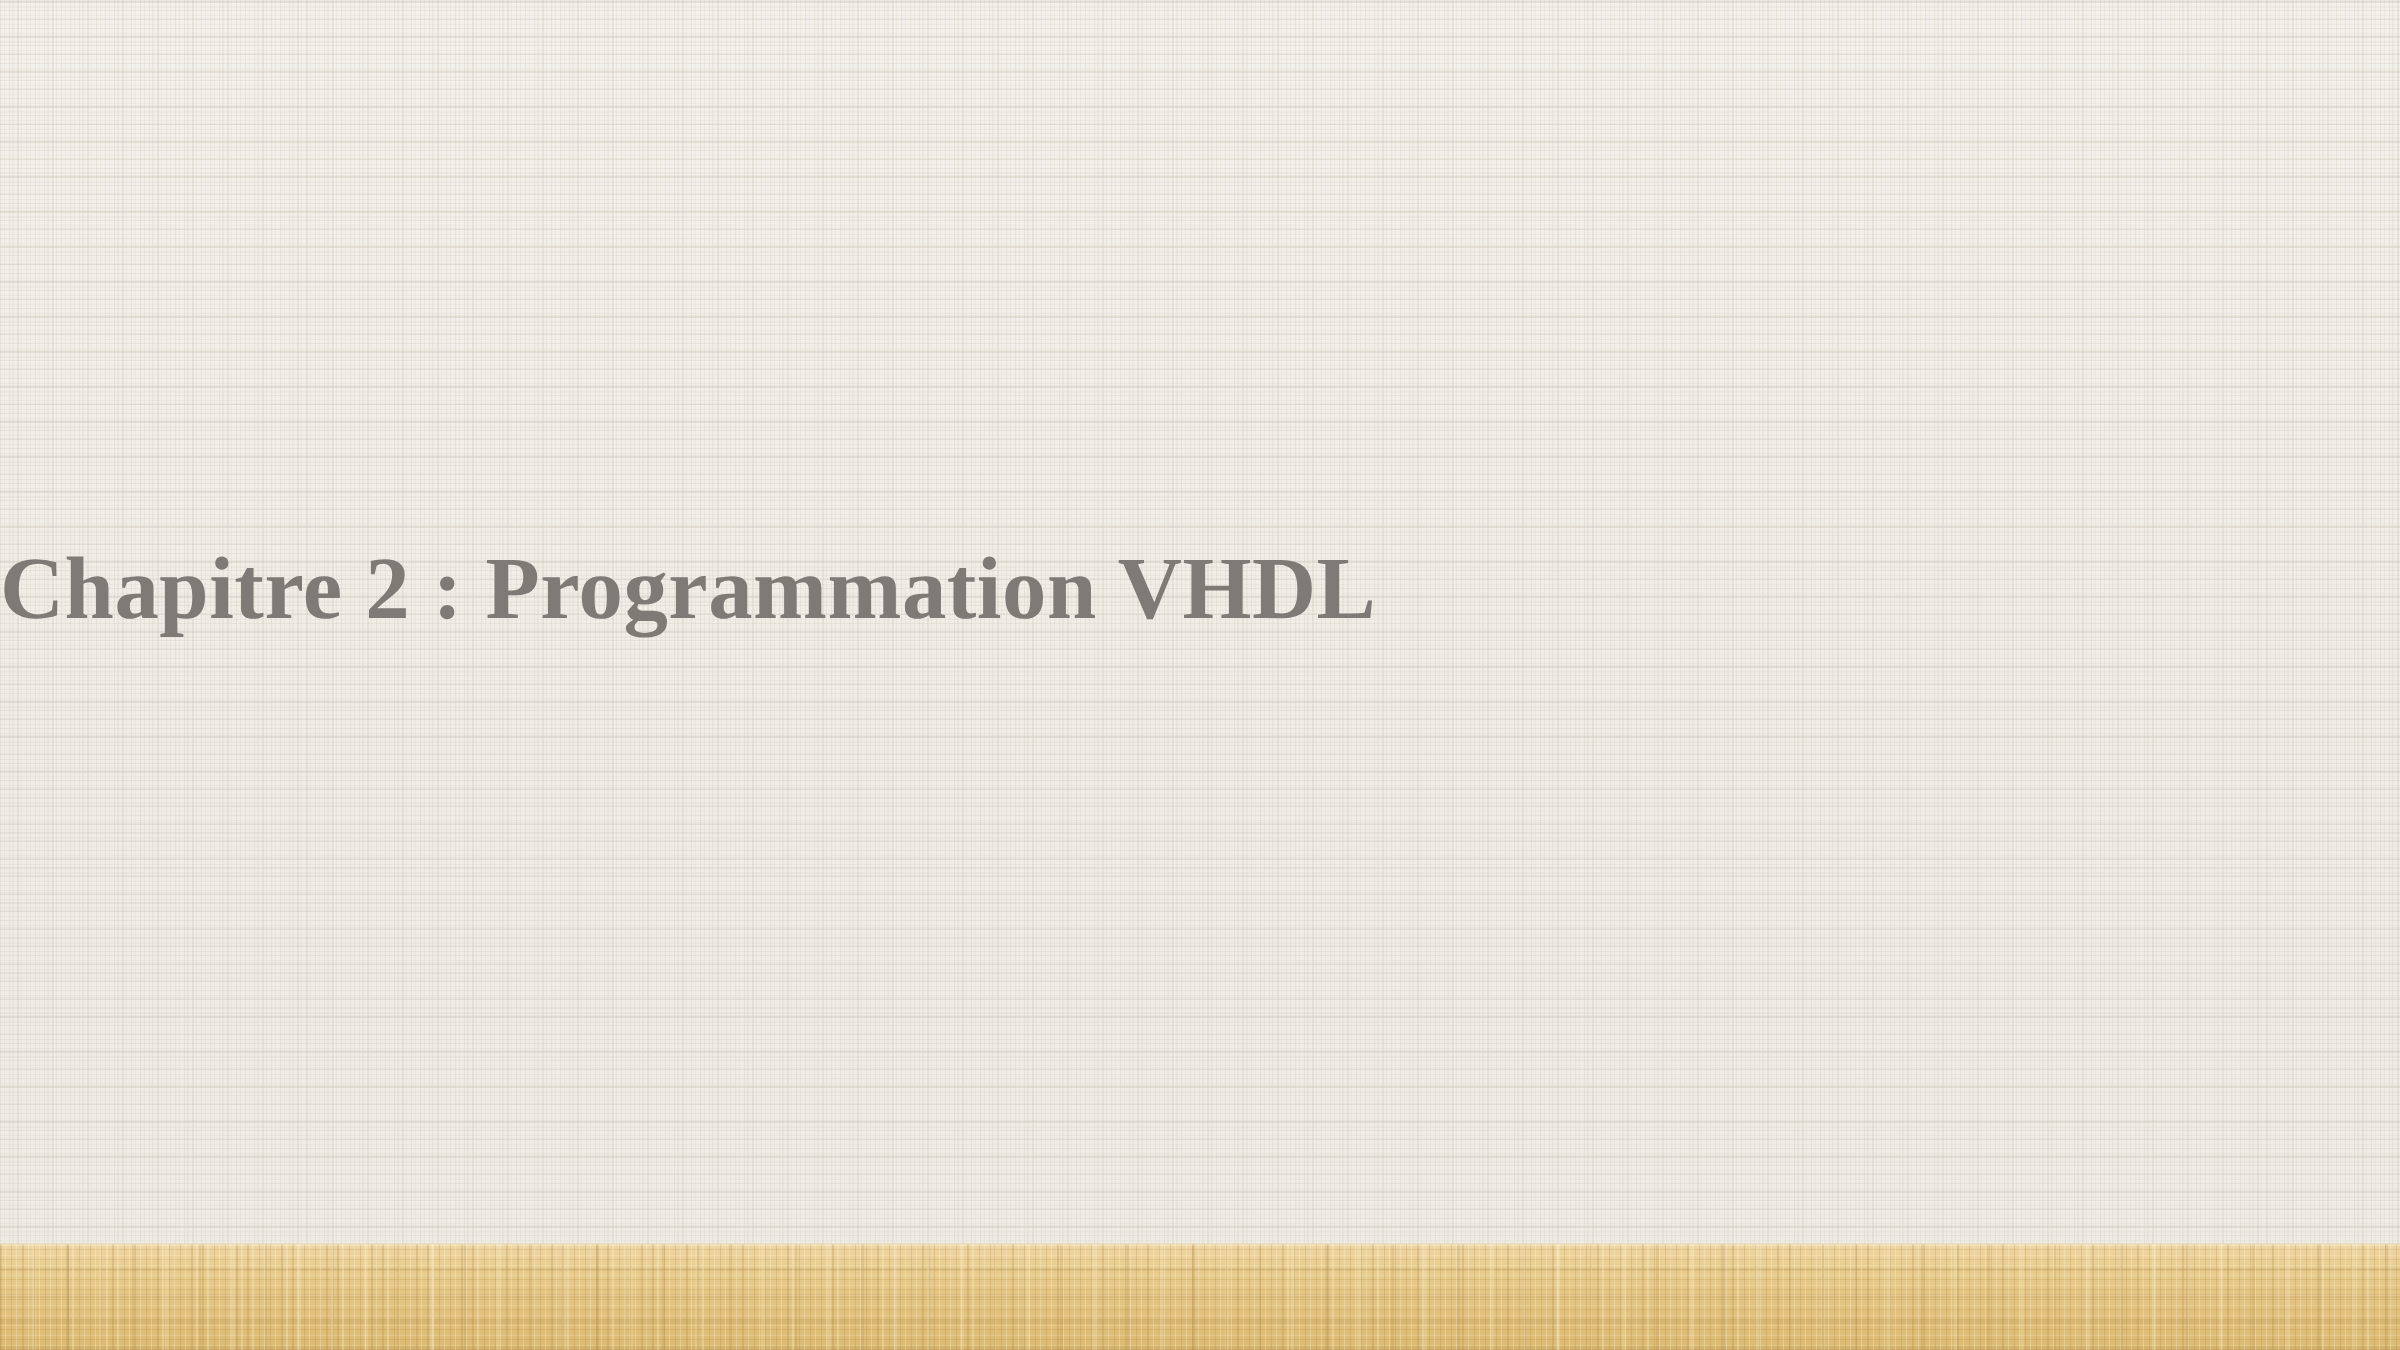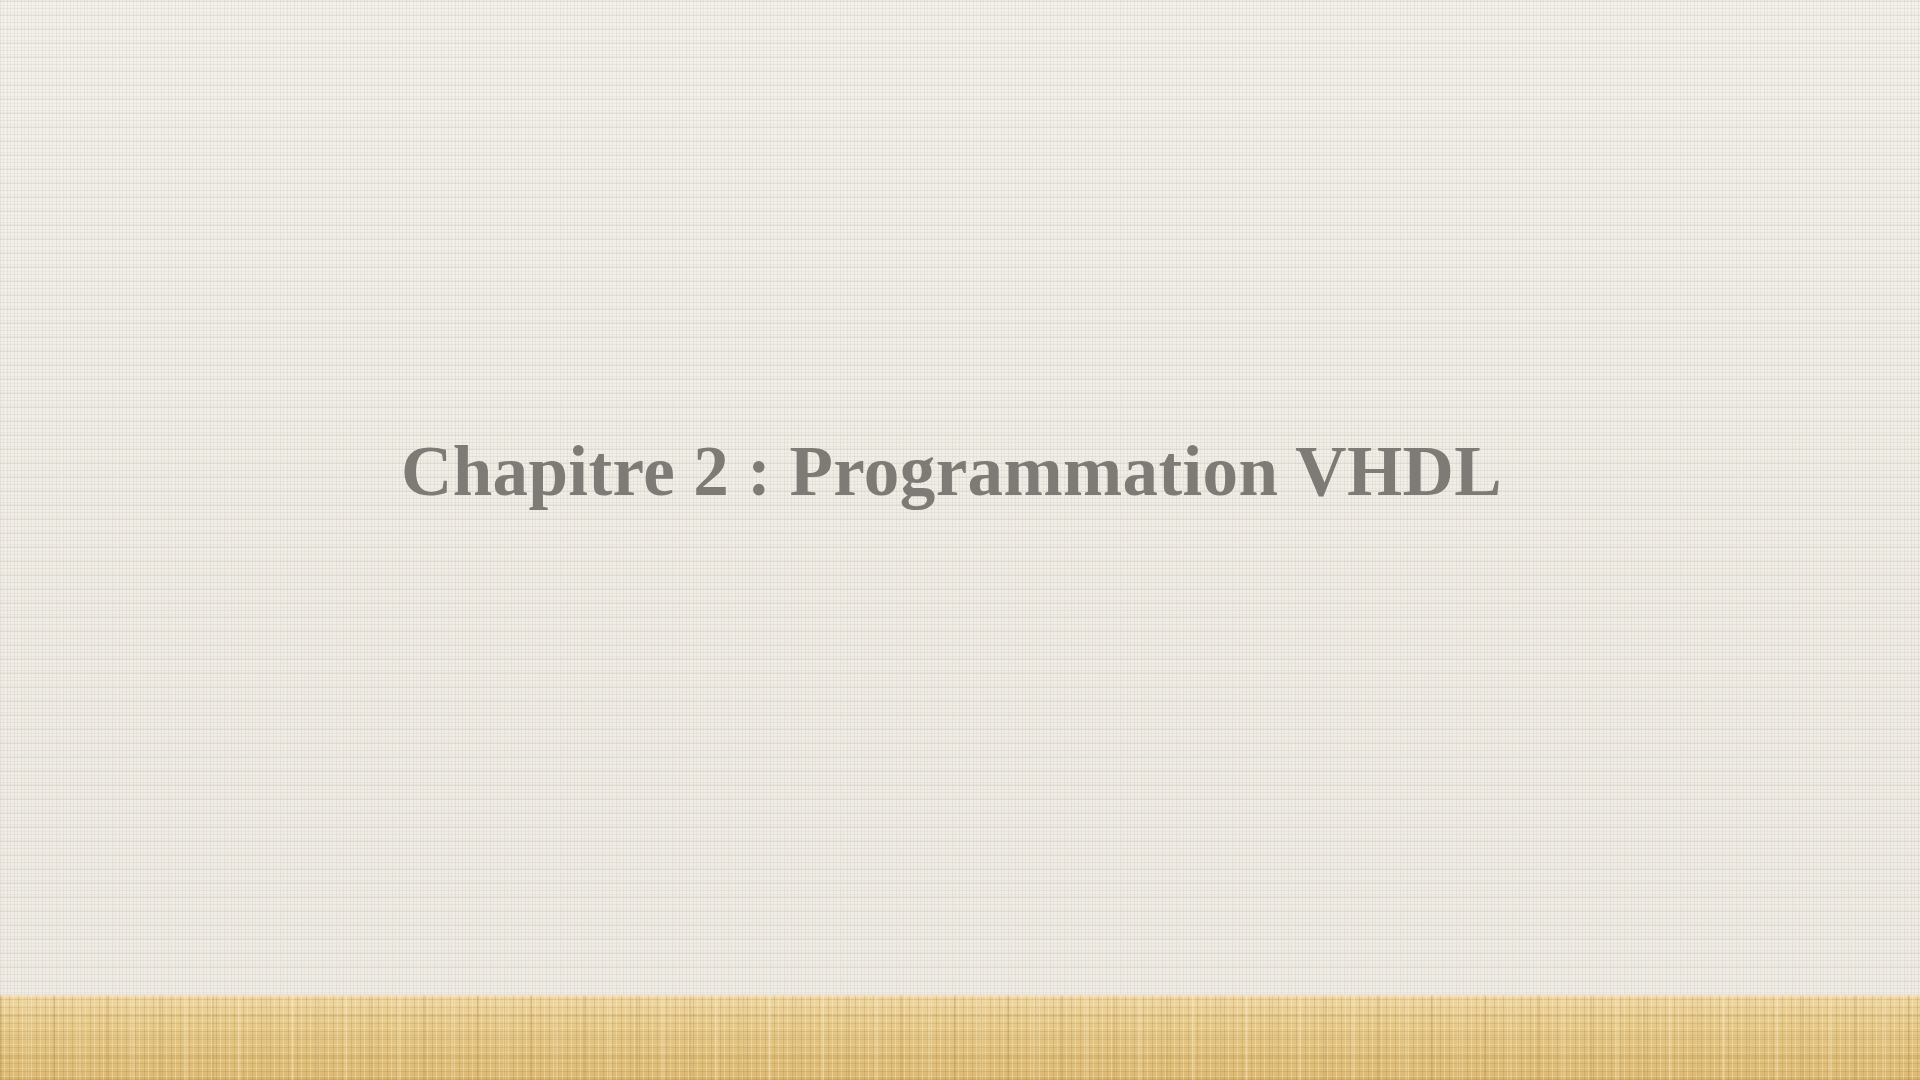--- a/index.html
+++ b/index.html
@@ -65,21 +65,21 @@
 
   
   .title-block {
     position: absolute;
     left: 0;
     right: 17px;
     top: 416px;
     height: 110px;
     display: flex;
     align-items: center;
-    justify-content: center;
+    justify-content: flex-start;
     z-index: 5;
   }
 
   .slide-title {
     font-family: "Liberation Serif", "DejaVu Serif", serif;
     font-weight: bold;
     font-size: 71px;
     line-height: 1.05;
     letter-spacing: 0.4px;
     color: #7E7B76;

